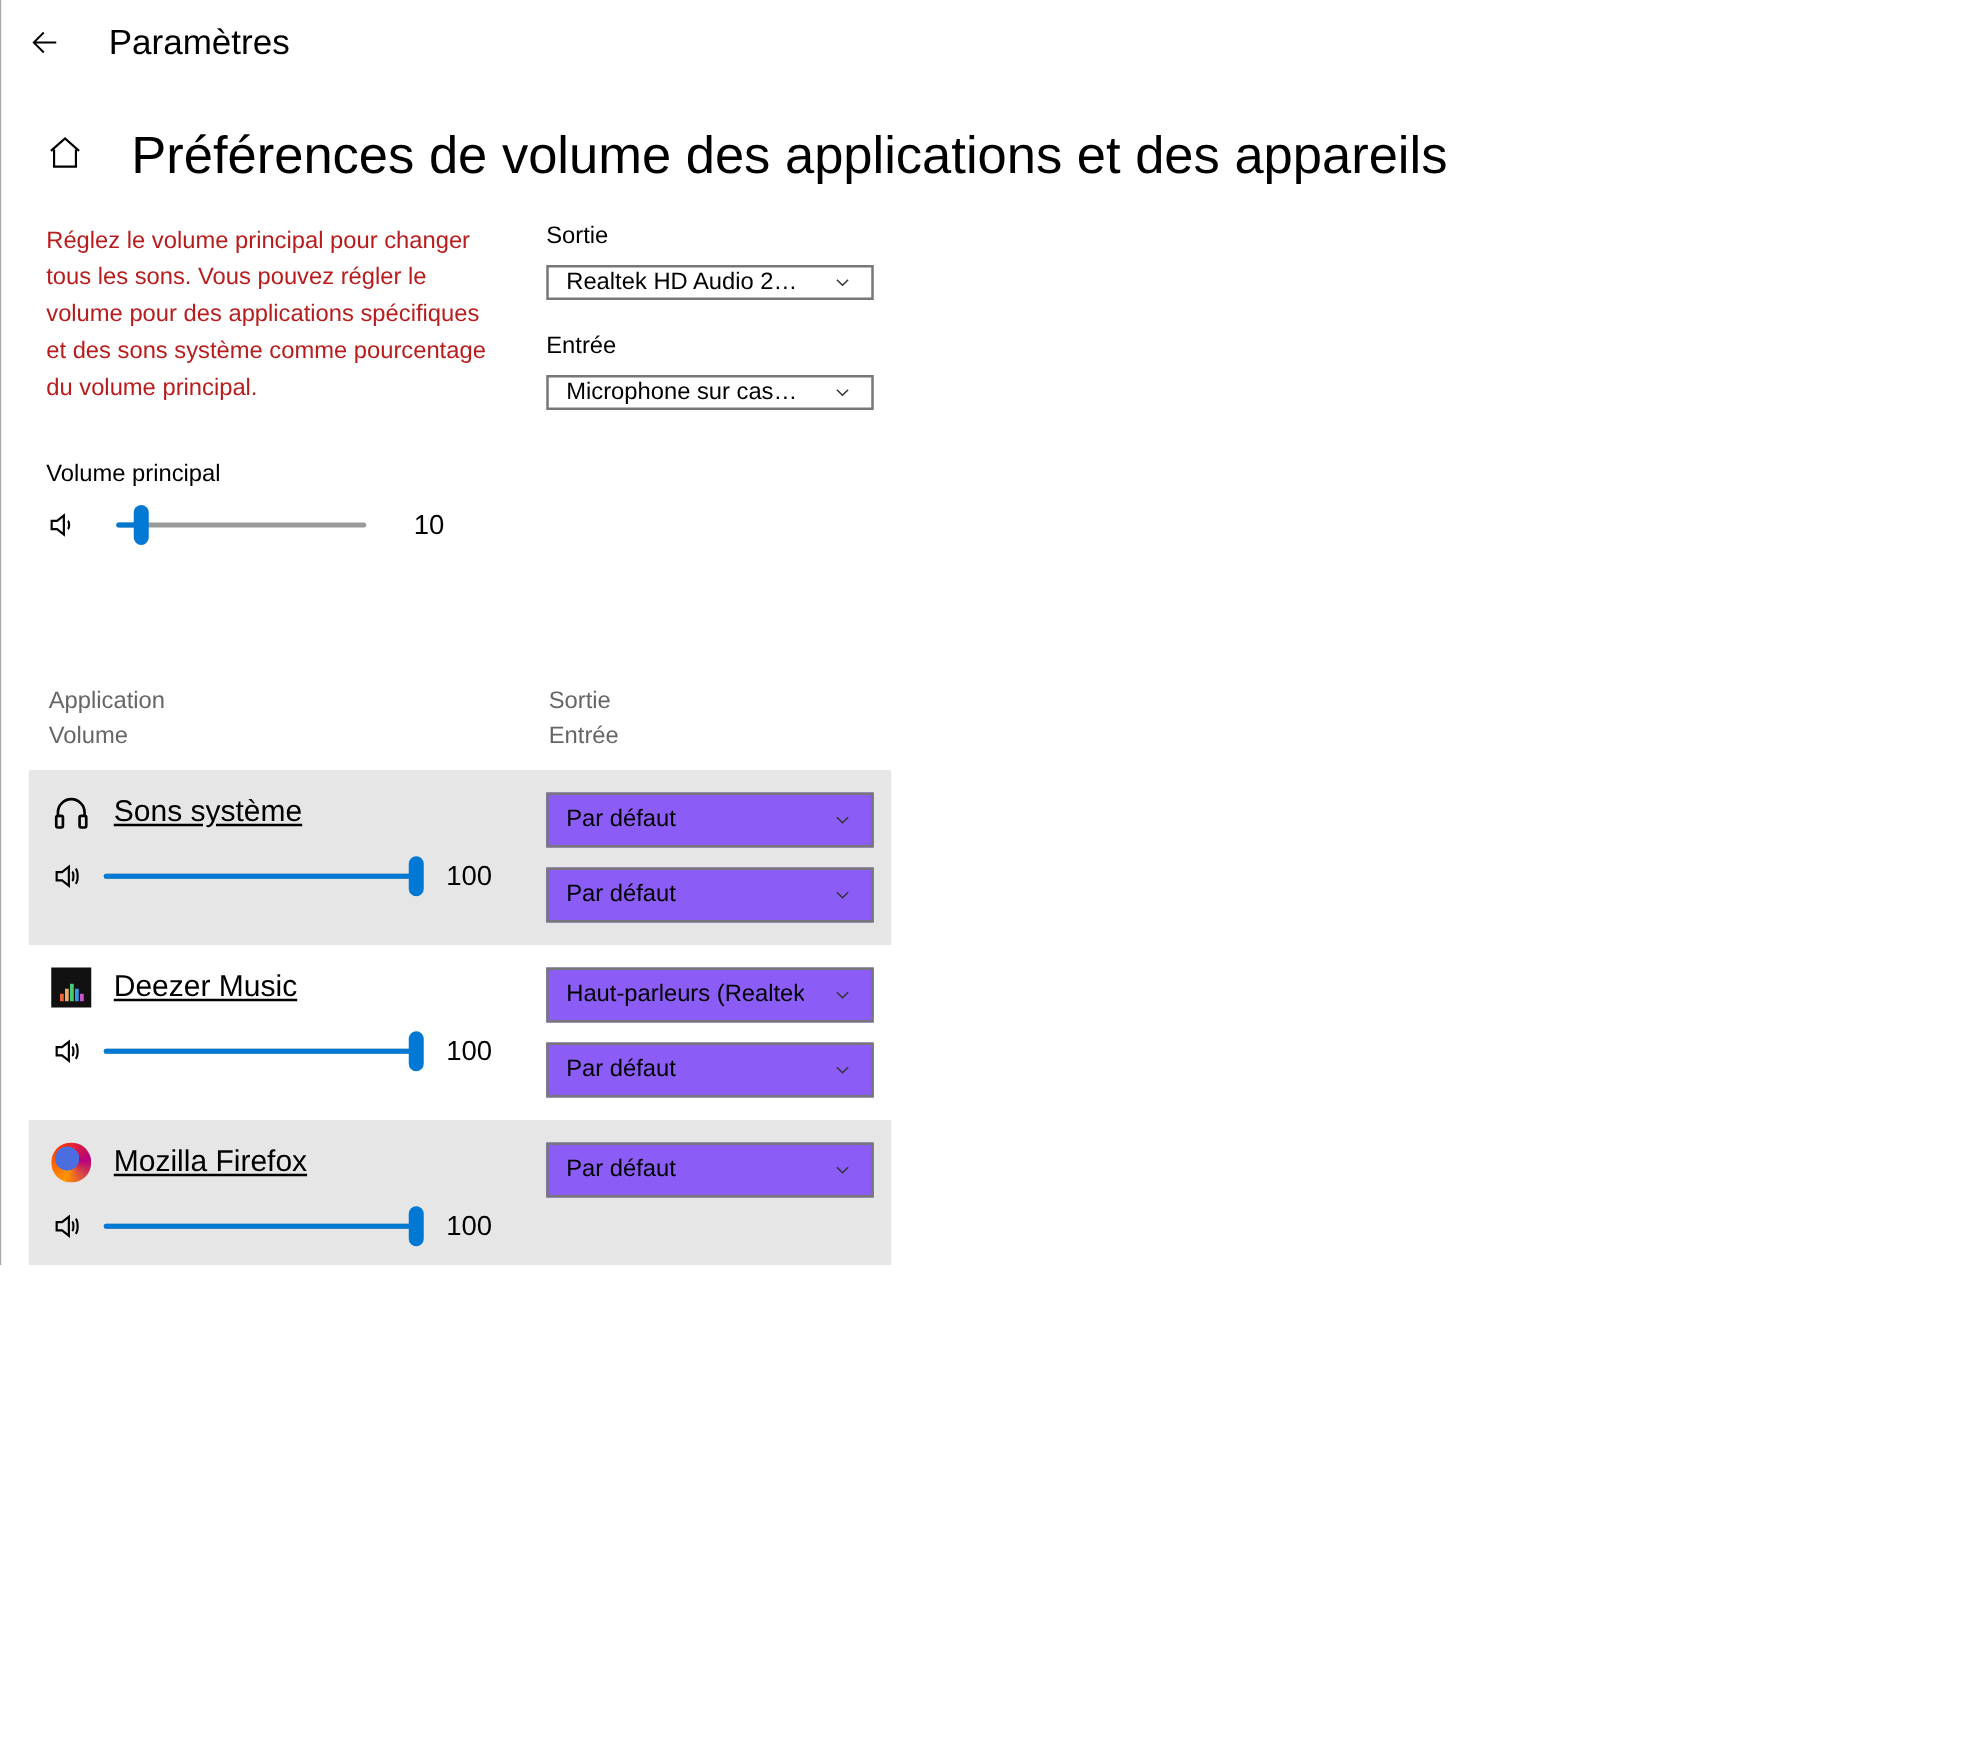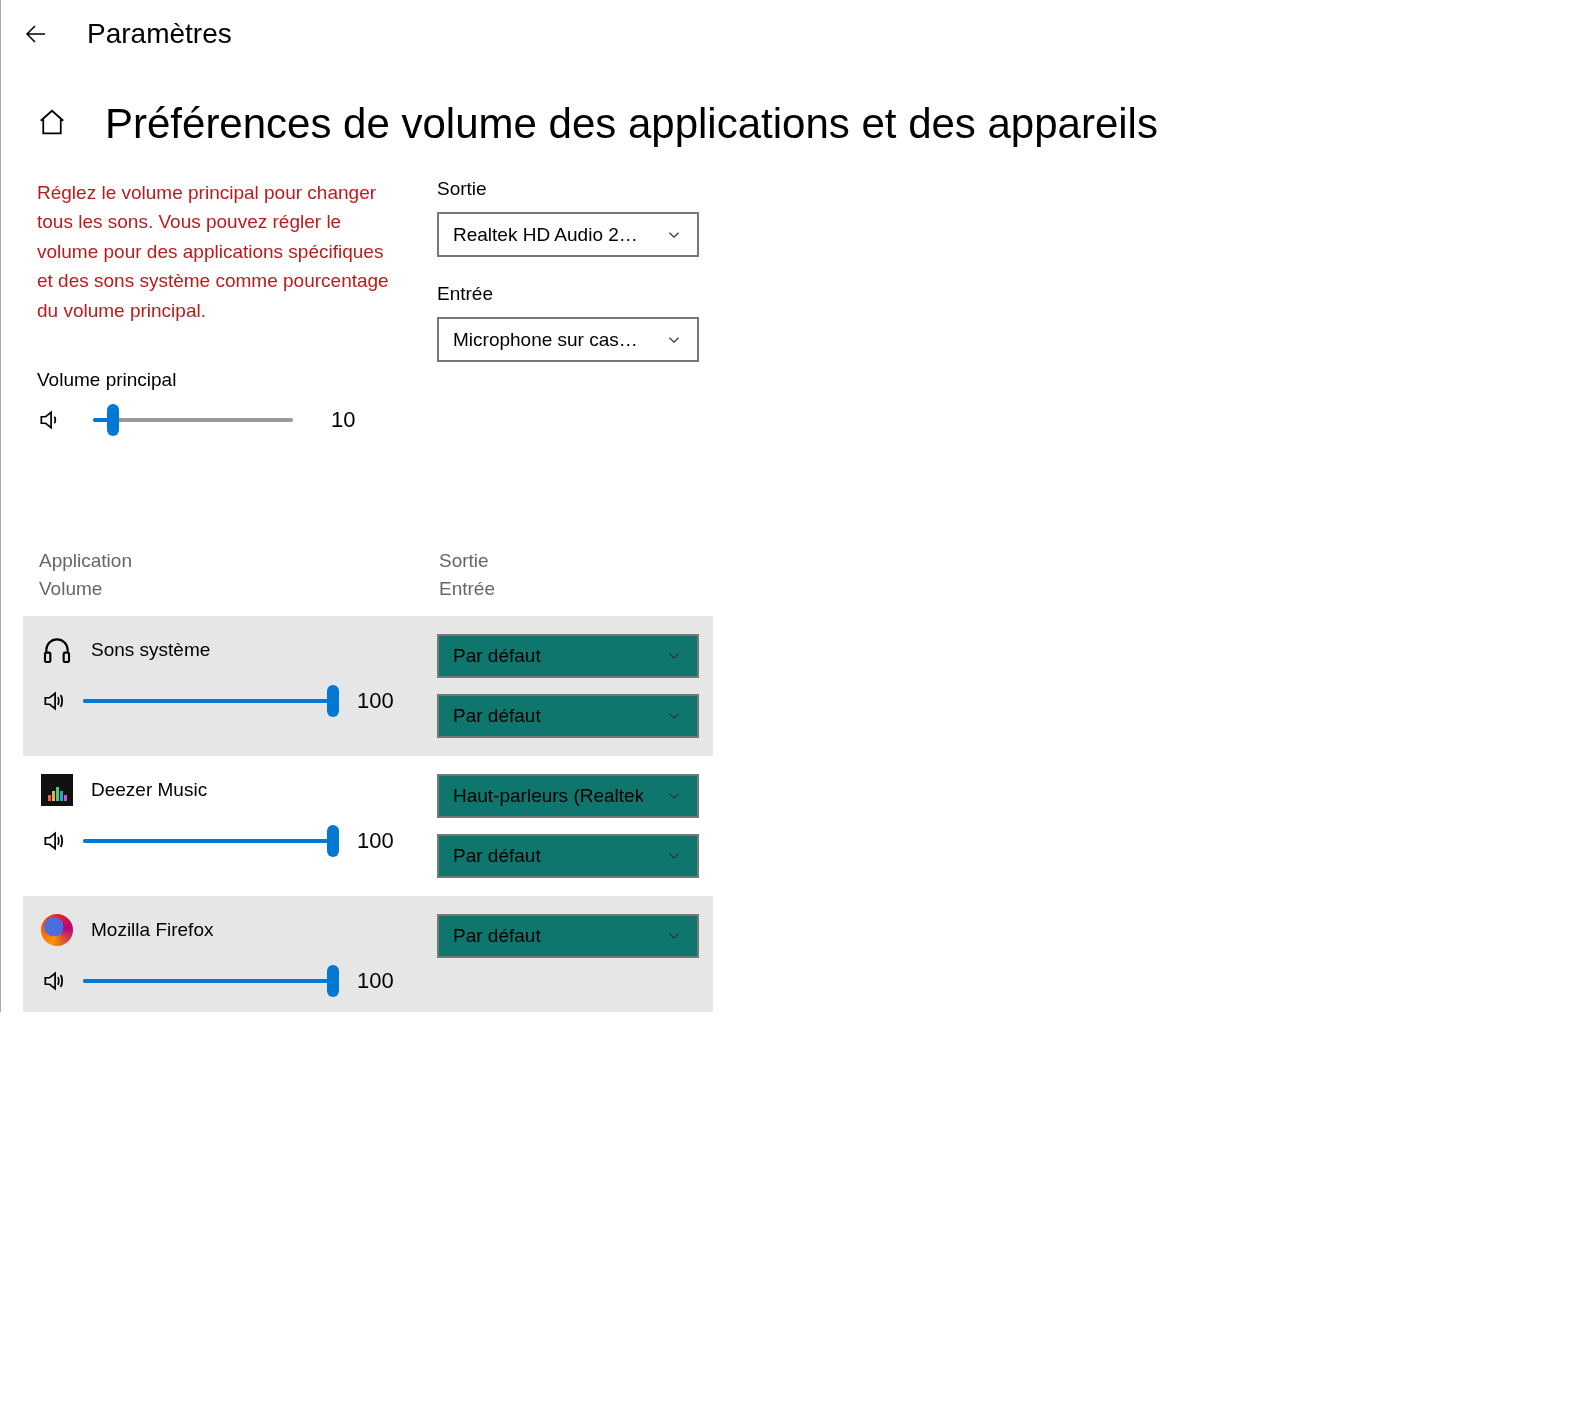--- a/index.html
+++ b/index.html
@@ -61,21 +61,21 @@
     height: 32px;
     background: #0078d4;
     border-radius: 6px;
     transform: translate(-50%, -50%);
   }
   .slider-value { font-size: 22px; font-weight: 400; margin-left: 8px; }
   .device-col { width: 280px; }
   .field-label { font-size: 19px; margin-bottom: 12px; }
   .dropdown {
     border: 2px solid #777;
-    height: 45px;
+    height: 28px;
     width: 262px;
     display: flex;
     align-items: center;
     justify-content: space-between;
     padding: 0 14px;
     margin-bottom: 26px;
     font-size: 19px;
     cursor: pointer;
   }
   .dropdown span {
@@ -110,39 +110,39 @@
     display: flex;
     align-items: center;
     gap: 18px;
     margin-bottom: 22px;
     padding-left: 2px;
   }
   .app-icon-box {
     width: 32px; height: 32px;
     display: flex; align-items: center; justify-content: center;
   }
-  .app-name { font-size: 19px; }
+  .app-name { font-size: 24px; text-decoration: underline; }
   .app-slider-line {
     display: flex;
     align-items: center;
     gap: 16px;
     padding-left: 2px;
     margin-top: 13px;
   }
   .app-slider-track {
     position: relative;
     width: 250px;
     height: 4px;
     background: #999;
     border-radius: 2px;
   }
   .app-right { display: flex; flex-direction: column; gap: 16px; }
   .app-dropdown {
     border: 2px solid #777;
-    background: #0f766e;
+    background: #8b5cf6;
     height: 44px;
     width: 262px;
     display: flex;
     align-items: center;
     justify-content: space-between;
     padding: 0 14px;
     font-size: 19px;
     cursor: pointer;
   }
   .app-dropdown span {

